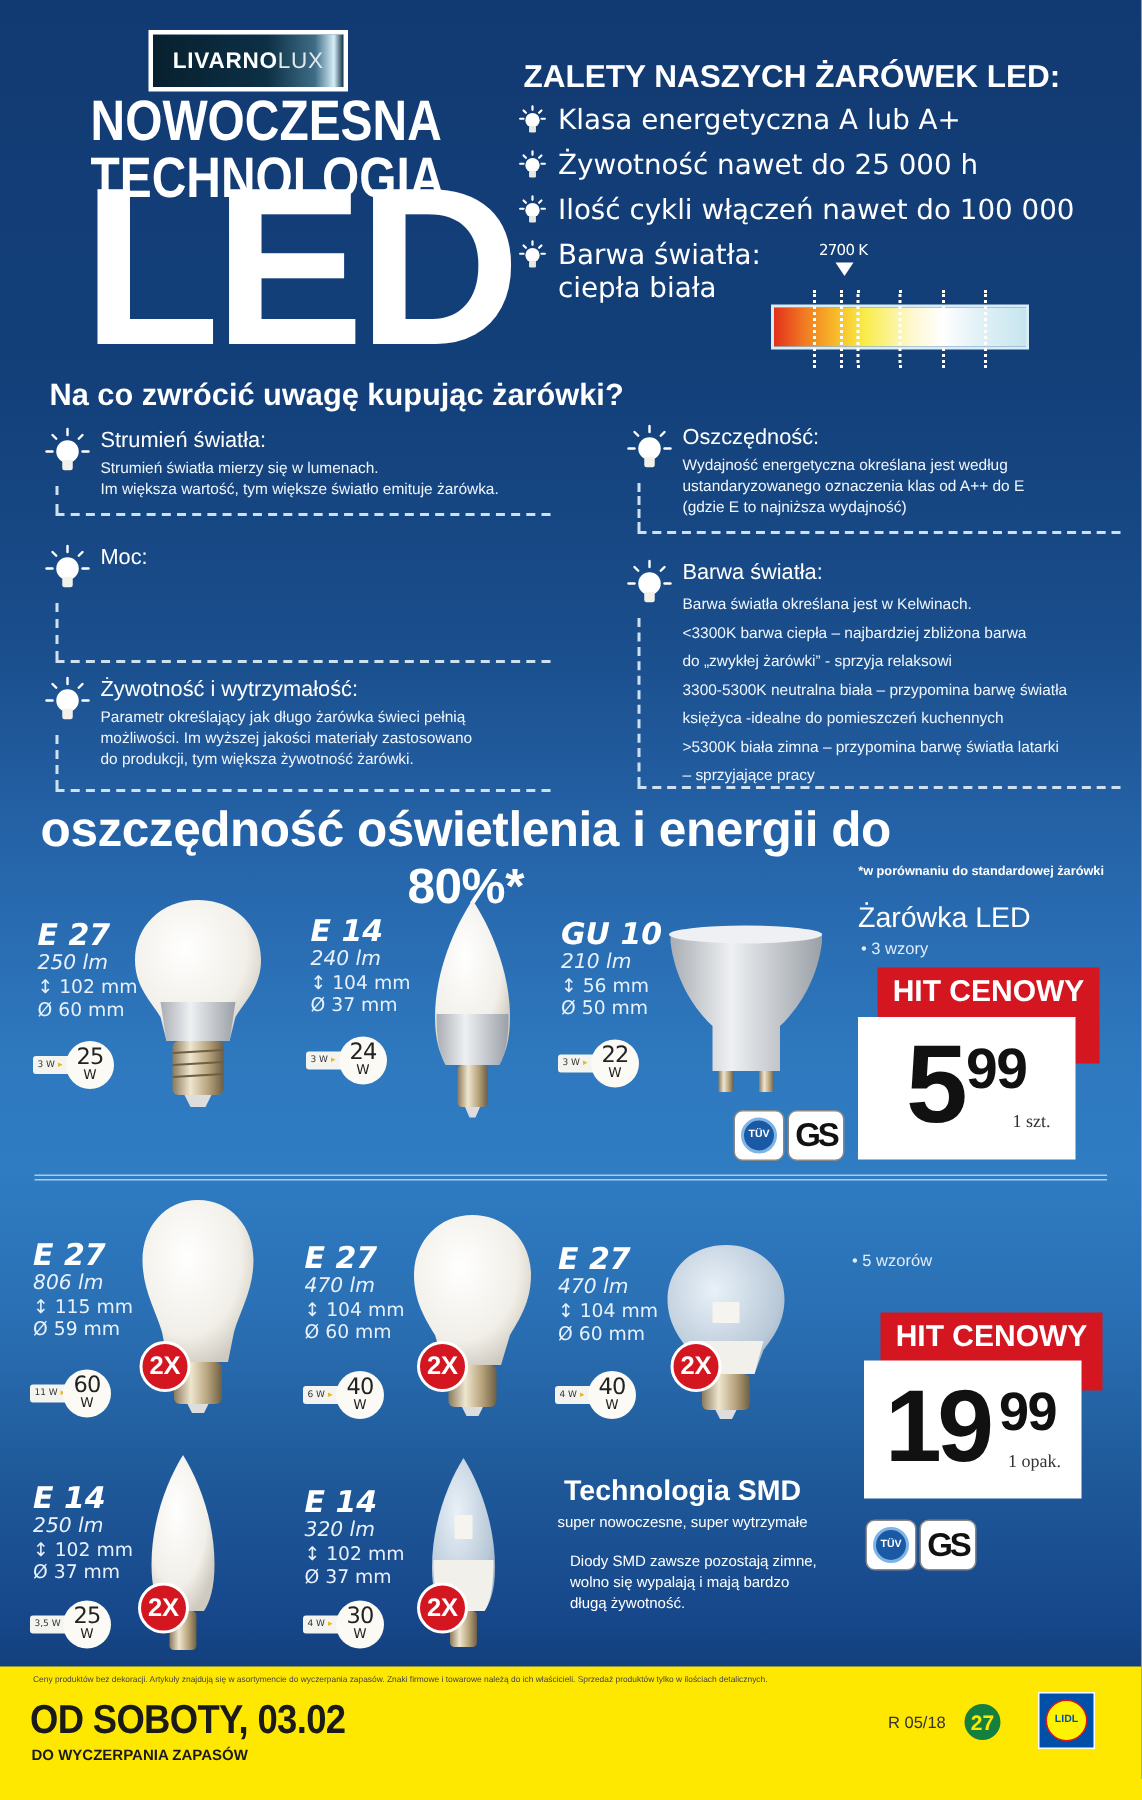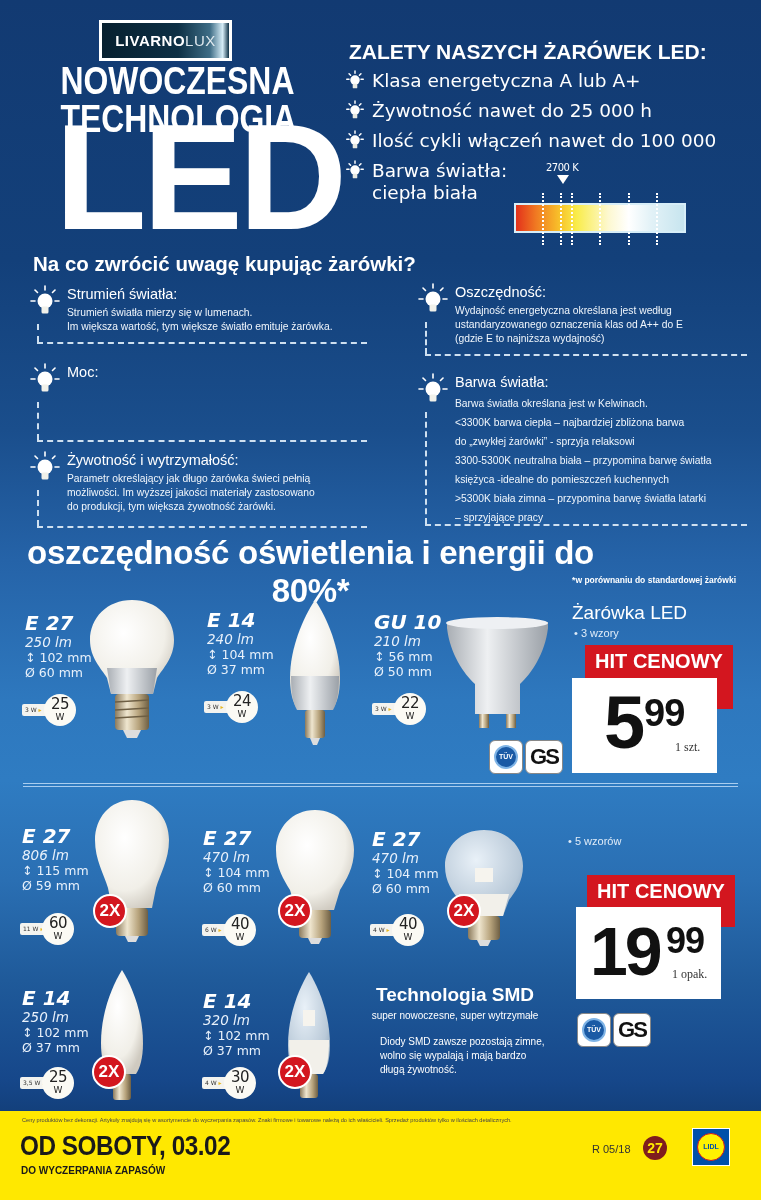--- a/index.html
+++ b/index.html
@@ -85,21 +85,21 @@
   .smd-desc { left: 380px; top: 1035px; width: 186px; font-family: "Liberation Sans", sans-serif; font-size: 10px; line-height: 14px; }
 
   
   .bulb-img { position: absolute; }
 
   .footer { left: 0; top: 1111px; width: 761px; height: 89px; background: #ffe800; color: #1a1a1a; }
   .footer .disc { position: absolute; left: 22px; top: 6px; font-size: 5.6px; color: #444; font-family: "Liberation Sans", sans-serif; white-space: nowrap; }
   .footer .date { position: absolute; left: 20px; top: 20px; font-family: "Liberation Sans", sans-serif; font-weight: 700; font-size: 27px; transform: scaleX(0.9); transform-origin: left; letter-spacing: -0.5px; }
   .footer .sub { position: absolute; left: 21px; top: 54px; font-family: "Liberation Sans", sans-serif; font-weight: 700; font-size: 10px; }
   .footer .code { position: absolute; left: 592px; top: 32px; font-family: "Liberation Sans", sans-serif; font-size: 11px; color: #333; }
-  .footer .pg { position: absolute; left: 643px; top: 25px; width: 24px; height: 24px; border-radius: 50%; background: #7f1d1d; color: #ffe800; font-family: "Liberation Sans", sans-serif; font-weight: 700; font-size: 14px; line-height: 24px; text-align: center; }
+  .footer .pg { position: absolute; left: 643px; top: 25px; width: 24px; height: 24px; border-radius: 50%; background: #15803d; color: #ffe800; font-family: "Liberation Sans", sans-serif; font-weight: 700; font-size: 14px; line-height: 24px; text-align: center; }
   .footer .lidl { position: absolute; left: 692px; top: 17px; width: 38px; height: 38px; background: #0050aa; border: 1px solid #fff; }
   .footer .lidl div { position: absolute; left: 4px; top: 4px; width: 28px; height: 28px; border-radius: 50%; background: #fff200; border: 1.5px solid #d3161f; color: #0050aa; font-family: "Liberation Sans", sans-serif; font-weight: 700; font-size: 7px; line-height: 25px; text-align: center; }
 </style>
 </head>
 <body>
 
 <svg width="0" height="0" style="position:absolute">
   <defs>
     <symbol id="bulb-sym" viewBox="0 0 24 24">
       <g stroke="#fff" stroke-width="1.6" stroke-linecap="round">

